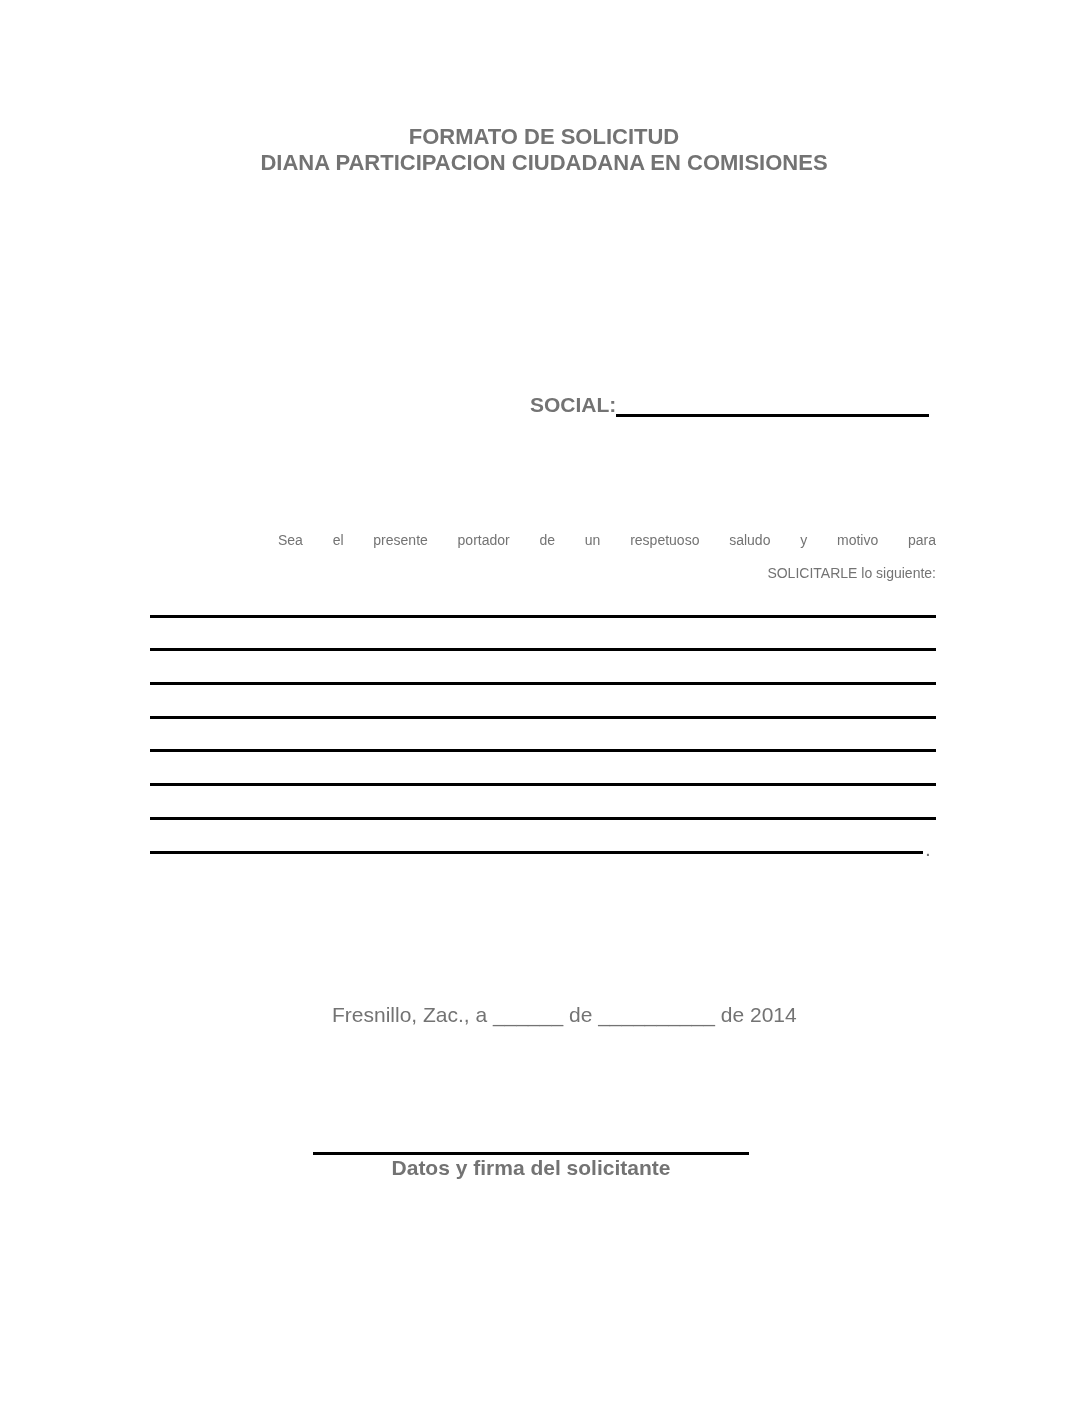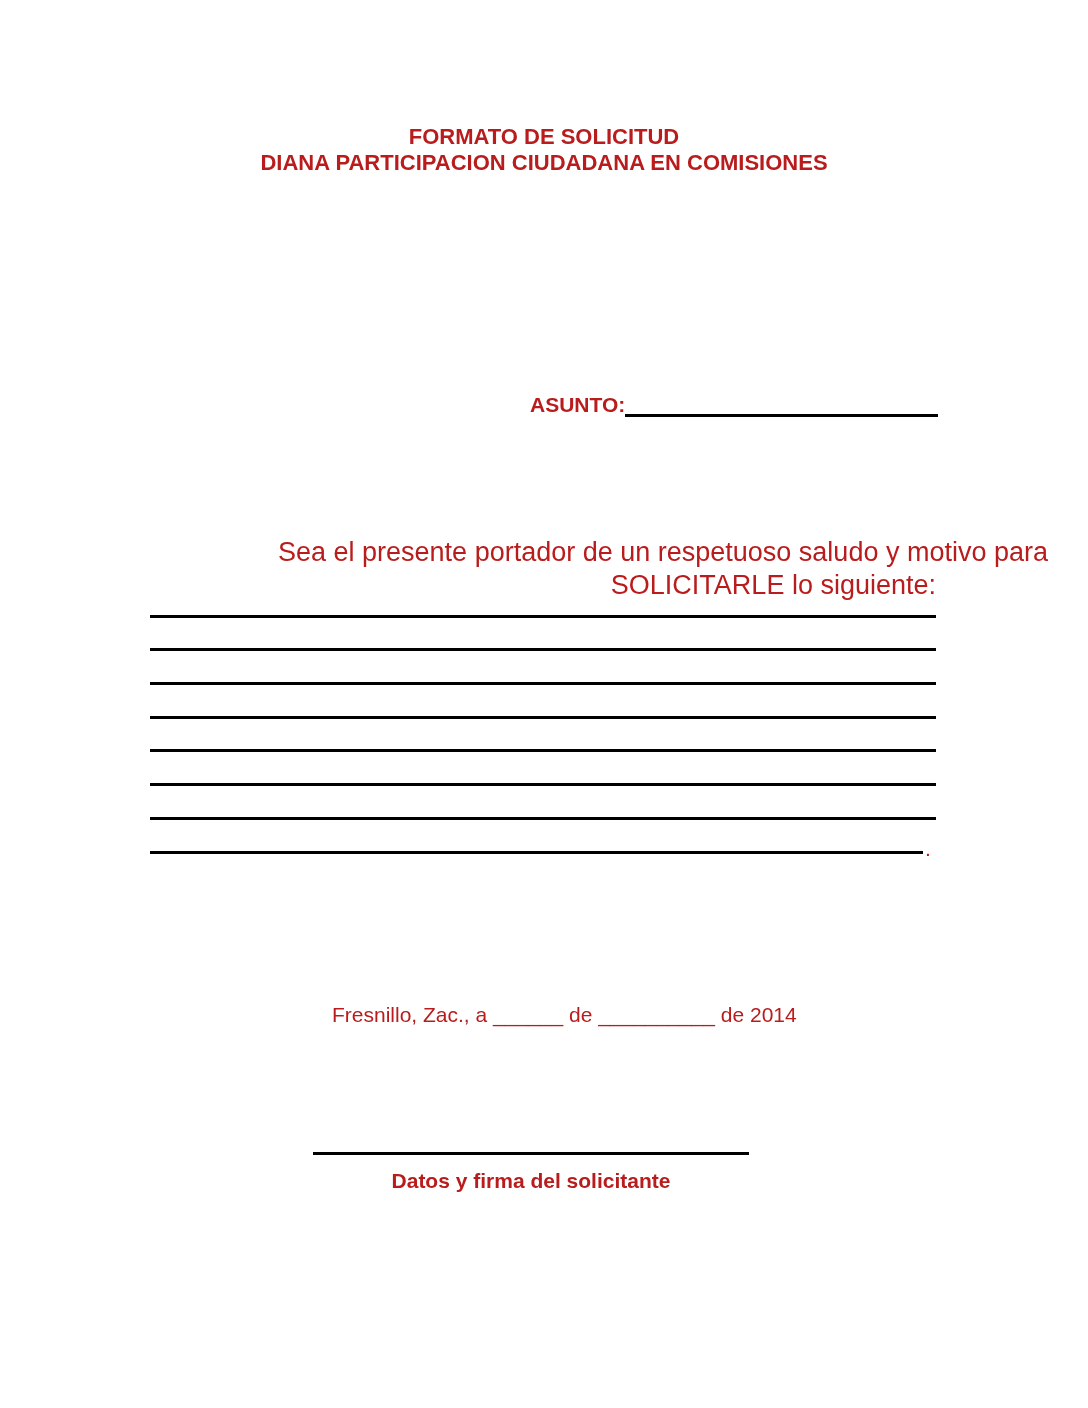--- a/index.html
+++ b/index.html
@@ -5,21 +5,21 @@
   html, body {
     margin: 0;
     padding: 0;
     background: #ffffff;
   }
   .page {
     position: relative;
     width: 1088px;
     height: 1408px;
     background: #ffffff;
-    color: #b91c1c;
+    color: #737373;
     font-family: "Liberation Sans", sans-serif;
     overflow: hidden;
   }
 
   
   .title-block {
     position: absolute;
     top: 124px;
     left: 0;
     width: 100%;
@@ -54,24 +54,24 @@
     display: inline-block;
     width: 313px;
     height: 0;
     border-bottom: 3px solid #000;
     vertical-align: -5px;
   }
 
   
   .body-paragraph {
     position: absolute;
-    top: 536px;
+    top: 524px;
     left: 150px;
     width: 786px;
-    font-size: 27px;
+    font-size: 14px;
     line-height: 33px;
   }
   .para-line1 {
     text-align: justify;
     text-align-last: justify;
     text-indent: 128px;
     white-space: nowrap;
   }
   .para-line2 {
     text-align: right;
@@ -124,39 +124,38 @@
     top: 1152px;
     left: 313px;
     width: 436px;
     text-align: center;
   }
   .signature-line {
     border-top: 3px solid #000;
     height: 0;
   }
   .signature-label {
-    margin-top: 13px;
     font-weight: bold;
     font-size: 21px;
     line-height: 25px;
   }
 </style>
 </head>
 <body>
 
 <div class="page">
 
   <div class="title-block">
     <div>FORMATO DE SOLICITUD</div>
     <div>DIANA PARTICIPACION CIUDADANA EN COMISIONES</div>
   </div>
 
 
   <div class="subject-row">
-    <span>ASUNTO:</span><span class="subject-underline"></span>
+    <span>SOCIAL:</span><span class="subject-underline"></span>
   </div>
 
   <div class="body-paragraph">
     <div class="para-line1">Sea el presente portador de un respetuoso saludo y motivo para</div>
     <div class="para-line2">SOLICITARLE lo siguiente:</div>
   </div>
 
   <div class="write-in-lines">
 
     <div class="write-line"></div>

